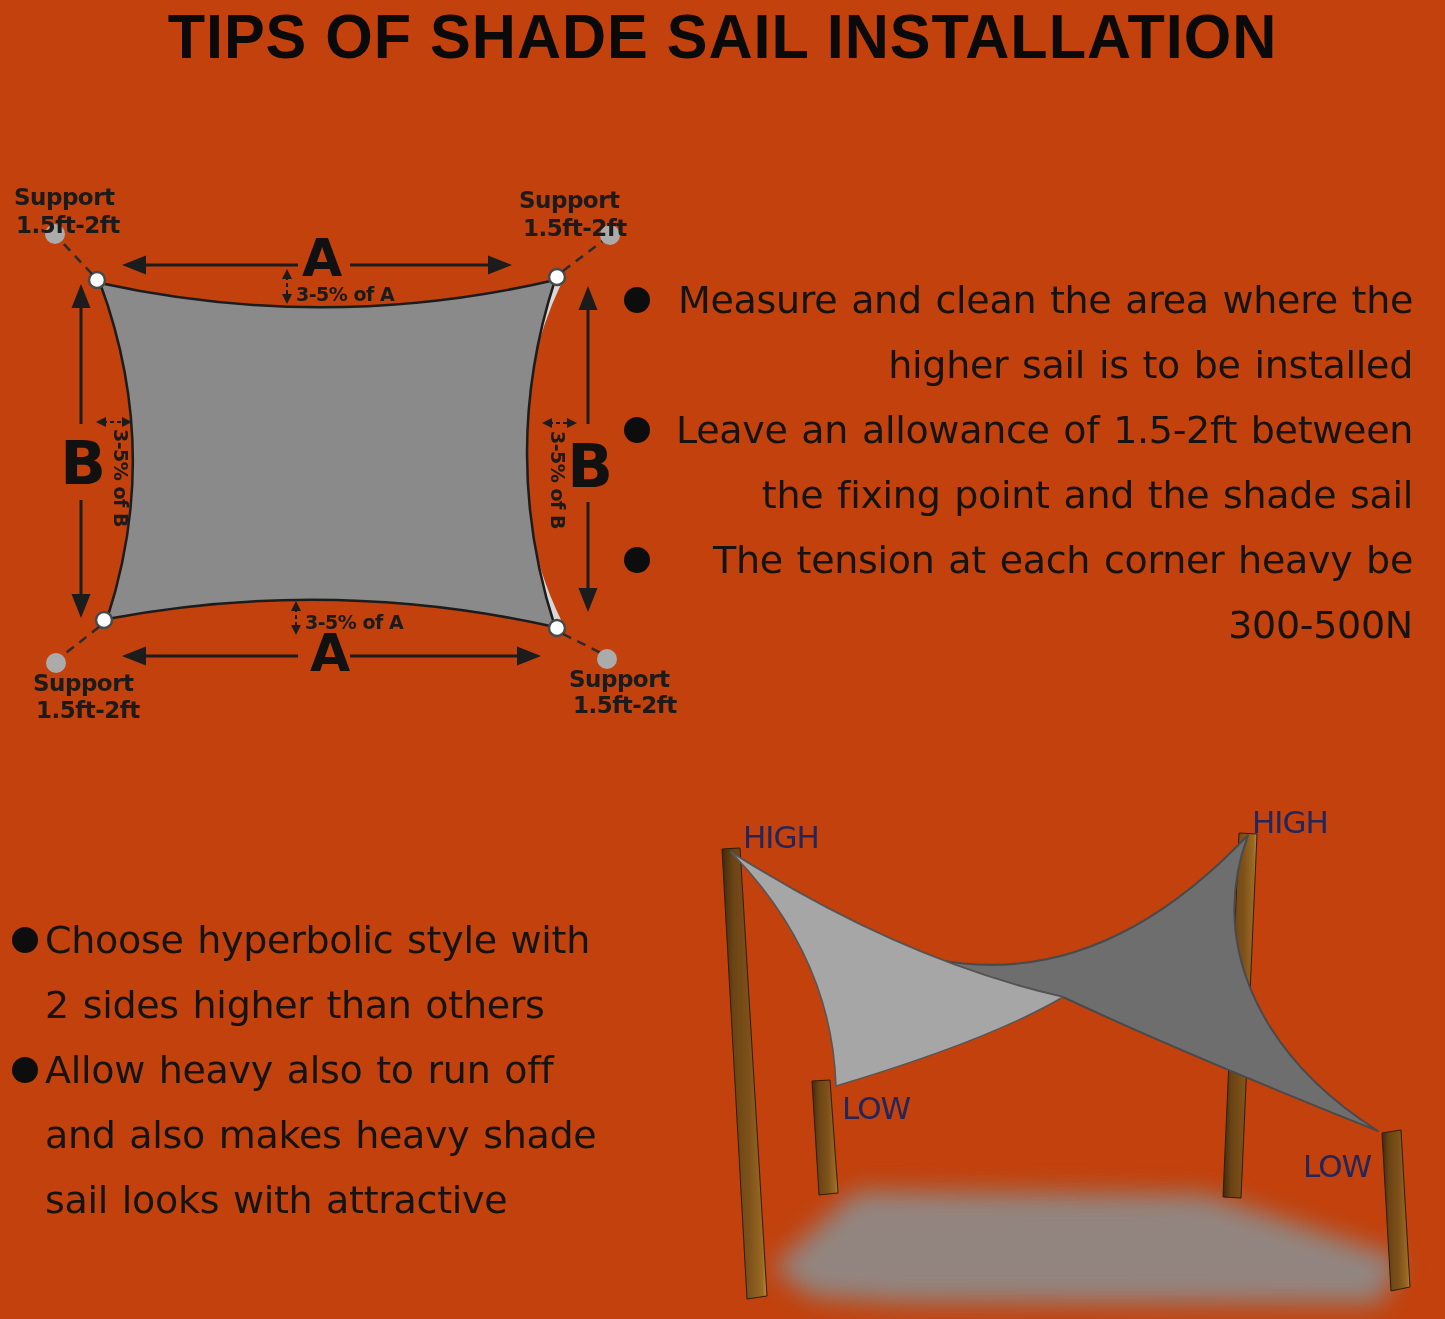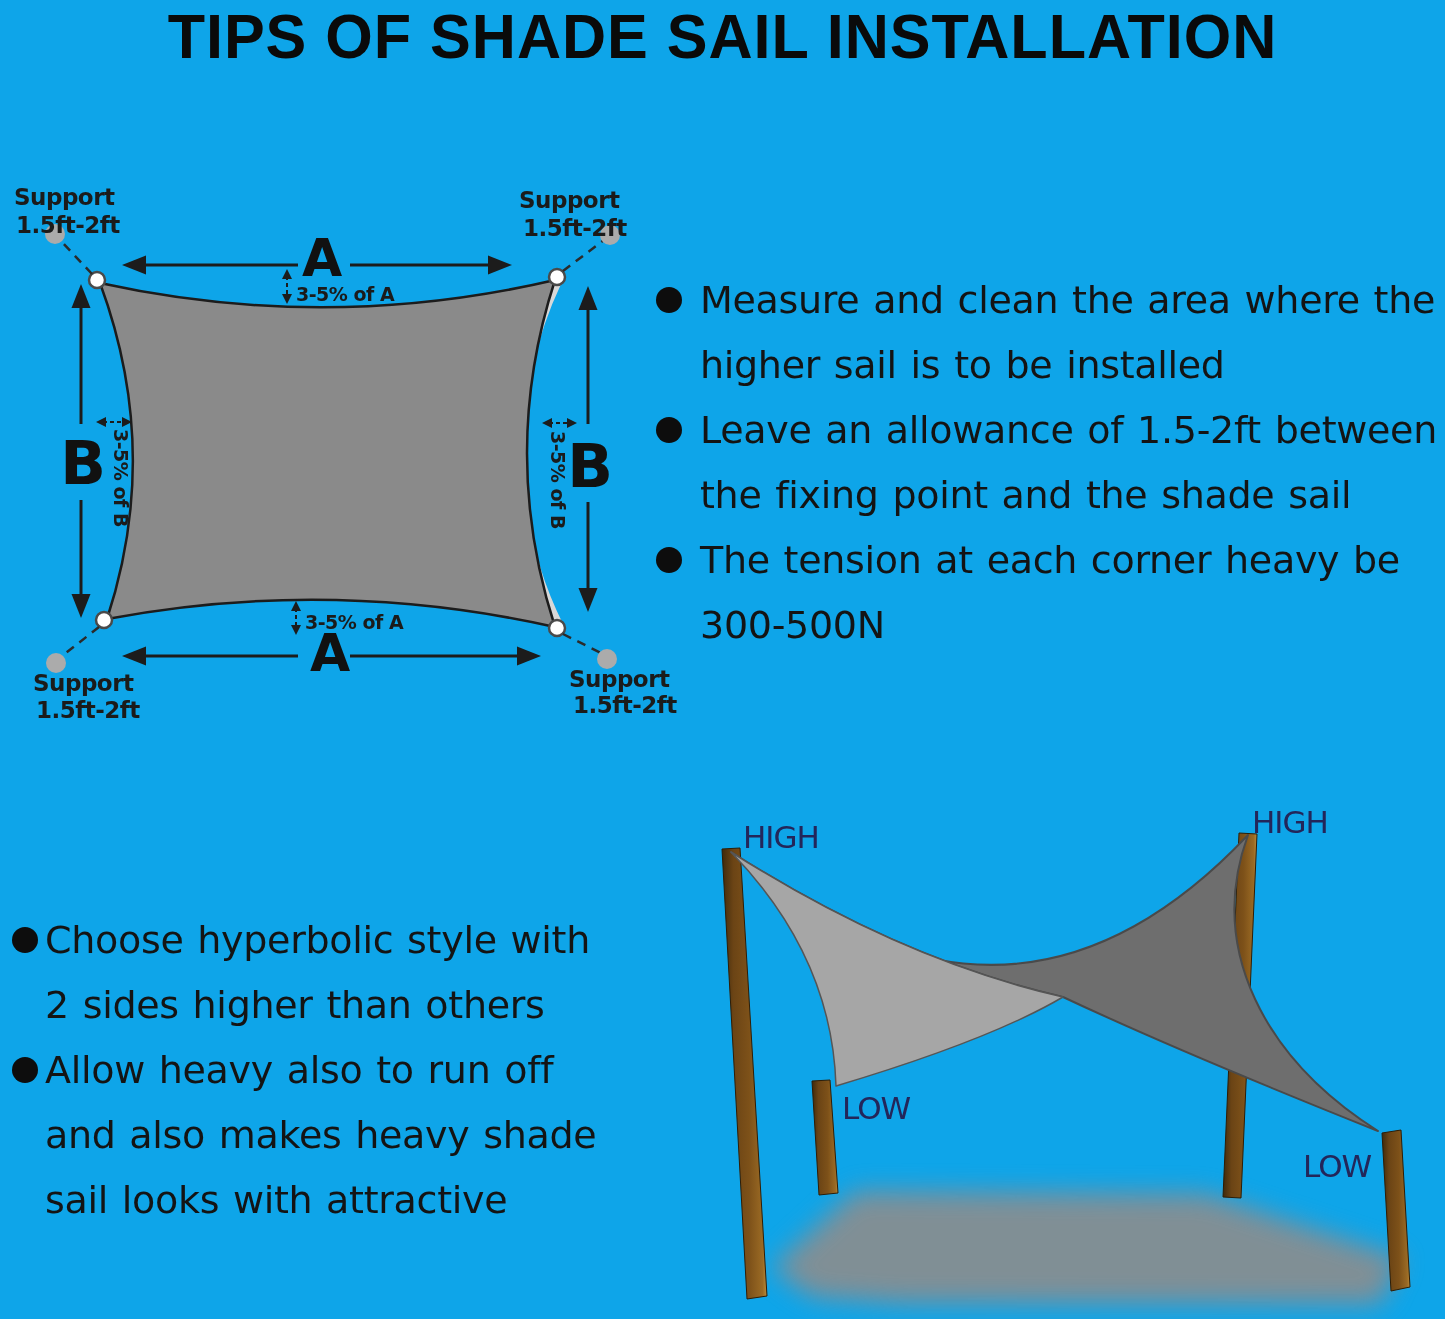--- a/index.html
+++ b/index.html
@@ -1,37 +1,37 @@
 <!DOCTYPE html>
 <html><head>
 <meta charset="utf-8">
 <style>
   html,body { margin:0; padding:0; background:#fff; }
   .canvas {
     position:relative; width:1445px; height:1319px; overflow:hidden;
-    background:#0ea5e9; font-family:"DejaVu Sans", sans-serif; color:#151515;
+    background:#c2410c; font-family:"DejaVu Sans", sans-serif; color:#151515;
   }
   .page-title {
     position:absolute; top:0; left:0; width:100%;
     text-align:center; font-family:"Liberation Sans", sans-serif;
     font-weight:700; font-size:63px; letter-spacing:1px; color:#0a0a0a;
     transform:scaleX(0.97); transform-origin:center;
     white-space:nowrap;
   }
   .tips { position:absolute; }
   .tips .tip { position:relative; padding-left:44px; }
   .tips .dot {
     position:absolute; left:0; top:19px; width:26px; height:26px;
     border-radius:50%; background:#0d0d0d;
   }
   .tips .line {
     height:65px; line-height:65px; font-size:38px; letter-spacing:-0.3px;
     word-spacing:2px; white-space:nowrap; color:#141414;
   }
-  #tips-right { left:656px; top:268px; width:789px; }
+  #tips-right { left:624px; top:268px; width:789px;text-align:right; }
   #tips-left  { left:12px;  top:908px; width:632px; }
   #tips-left .tip { padding-left:33px; }
   svg text { font-family:"DejaVu Sans", sans-serif; }
   .support-label { font-size:23px; font-weight:bold; fill:#1b1b1b; letter-spacing:-0.5px; }
   .dim-letter { font-size:52px; font-weight:bold; fill:#111; }
   .dim-letter-b { font-size:60px; font-weight:bold; fill:#111; }
   .offset-label { font-size:19px; font-weight:bold; fill:#1b1b1b; letter-spacing:-0.5px; }
   .post-label { font-size:31px; letter-spacing:-1px; }
   .dimline { stroke:#1c1c1c; stroke-width:3; }
   .tinydash { stroke:#1c1c1c; stroke-width:2; stroke-dasharray:4 3; }

